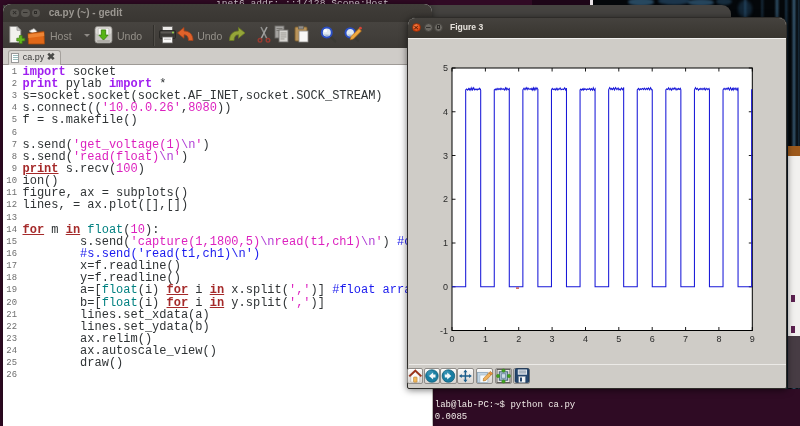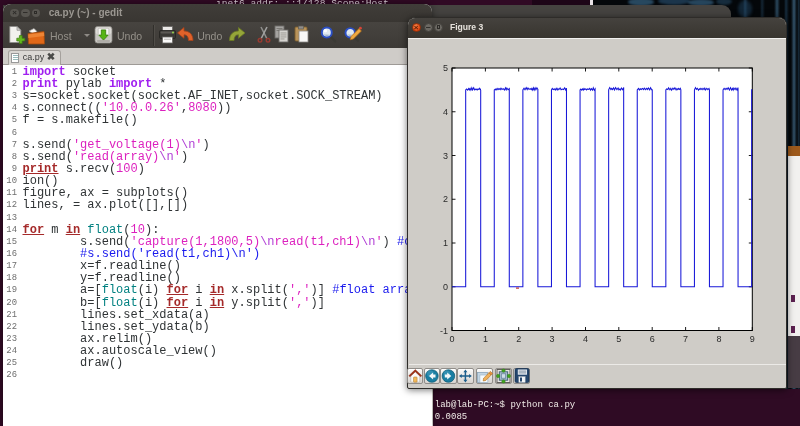--- a/index.html
+++ b/index.html
@@ -176,21 +176,21 @@
 24
 25
 26</div>
 <div class="abs mono" style="left:19.3px; top:61.7px; font-size:12px; line-height:12.14px; color:#2f3335; white-space:pre;"><span class="k">import</span> socket
 <span class="k">print</span> pylab <span class="k">import</span> *
 s=socket.socket(socket.AF_INET,socket.SOCK_STREAM)
 s.connect((<span class="t">'10.0.0.26'</span>,<span class="n">8080</span>))
 f = s.makefile()
 
 s.send(<span class="t">'get_voltage(1)</span><span class="e">\n</span><span class="t">'</span>)
-s.send(<span class="t">'read(array)</span><span class="e">\n</span><span class="t">'</span>)
+s.send(<span class="t">'read(float)</span><span class="e">\n</span><span class="t">'</span>)
 <span class="s">print</span> s.recv(<span class="n">100</span>)
 ion()
 figure, ax = subplots()
 lines, = ax.plot([],[])
 
 <span class="s">for</span> m <span class="s">in</span> <span class="b">float</span>(<span class="n">10</span>):
         s.send(<span class="t">'capture(1,1800,5)</span><span class="e">\n</span><span class="t">read(t1,ch1)</span><span class="e">\n</span><span class="t">'</span>) <span class="c">#capture gedit</span>
         <span class="c">#s.send('read(t1,ch1)\n')</span>
         x=f.readline()
         y=f.readline()

